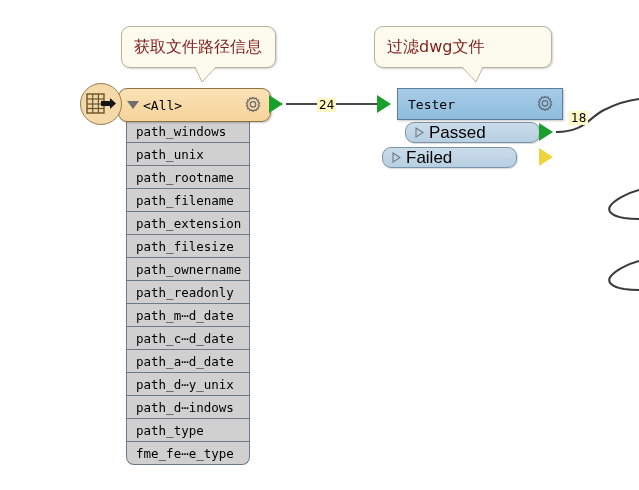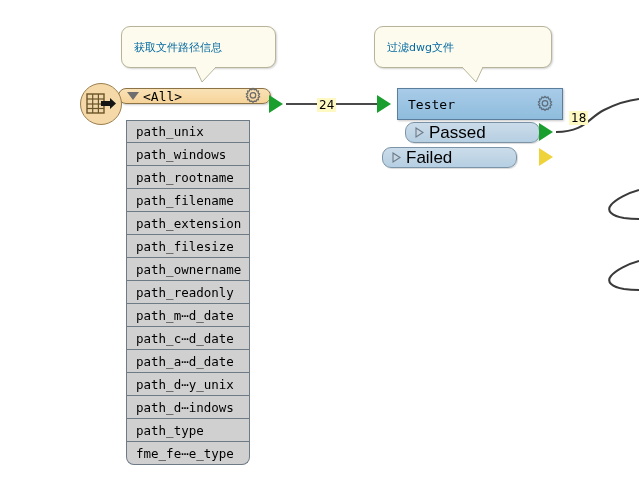--- a/index.html
+++ b/index.html
@@ -22,22 +22,22 @@
   }
 
   
   .callout {
     position: absolute;
     background: #fdfbee;
     border: 1px solid #b8b49a;
     border-radius: 9px;
     box-sizing: border-box;
     font-family: "DejaVu Sans", "Liberation Sans", sans-serif;
-    font-size: 11px;
-    color: #0369a1;
+    font-size: 16px;
+    color: #7f1d1d;
     display: flex;
     align-items: center;
     padding: 0 12px;
     box-shadow: 1px 1px 2px rgba(0,0,0,0.18);
   }
   .callout-tail {
     position: absolute;
     width: 0;
     height: 0;
   }
@@ -231,39 +231,39 @@
       <rect x="1" y="2" width="17" height="19" fill="#f0d8ac" stroke="#6b5426" stroke-width="1.4"></rect>
       <line x1="1" y1="7" x2="18" y2="7" stroke="#6b5426" stroke-width="1.2"></line>
       <line x1="1" y1="12" x2="18" y2="12" stroke="#6b5426" stroke-width="1.2"></line>
       <line x1="1" y1="16.5" x2="18" y2="16.5" stroke="#6b5426" stroke-width="1.2"></line>
       <line x1="6.7" y1="2" x2="6.7" y2="21" stroke="#6b5426" stroke-width="1.2"></line>
       <line x1="12.4" y1="2" x2="12.4" y2="21" stroke="#6b5426" stroke-width="1.2"></line>
       <path d="M15 9 L24 9 L24 6 L30 11.5 L24 17 L24 14 L15 14 Z" fill="#141414"></path>
     </svg>
   </div>
 
-  <div class="reader-header" style="left:118px; top:88px; width:153px; height:16px;">
+  <div class="reader-header" style="left:118px; top:88px; width:153px; height:34px;">
     <span class="tri-toggle"></span>
     <span class="hdr-text">&lt;All&gt;</span>
     <span class="gear">
       <svg width="18" height="18" viewBox="0 0 20 20">
         <path d="M10 1.6 L11.5 3.0 L13.4 2.4 L14.0 4.4 L16.0 4.6 L15.6 6.6 L17.3 7.7 L16.1 9.3
                  L17.3 10.9 L15.6 12.0 L16.0 14.0 L14.0 14.2 L13.4 16.2 L11.5 15.6 L10 17.0
                  L8.5 15.6 L6.6 16.2 L6.0 14.2 L4.0 14.0 L4.4 12.0 L2.7 10.9 L3.9 9.3
                  L2.7 7.7 L4.4 6.6 L4.0 4.6 L6.0 4.4 L6.6 2.4 L8.5 3.0 Z" fill="none" stroke="#6a6a6a" stroke-width="1.4"></path>
         <circle cx="10" cy="9.3" r="3.1" fill="none" stroke="#6a6a6a" stroke-width="1.4"></circle>
       </svg>
     </span>
   </div>
 
   <div class="arrow arrow-green" style="left:269px; top:95px;"></div>
 
   <div class="attr-list" style="left:126px; top:120px; width:124px;">
+      <div class="attr-row">path_windows</div>
       <div class="attr-row">path_unix</div>
-      <div class="attr-row">path_windows</div>
       <div class="attr-row">path_rootname</div>
       <div class="attr-row">path_filename</div>
       <div class="attr-row">path_extension</div>
       <div class="attr-row">path_filesize</div>
       <div class="attr-row">path_ownername</div>
       <div class="attr-row">path_readonly</div>
       <div class="attr-row">path_m⋯d_date</div>
       <div class="attr-row">path_c⋯d_date</div>
       <div class="attr-row">path_a⋯d_date</div>
       <div class="attr-row">path_d⋯y_unix</div>

